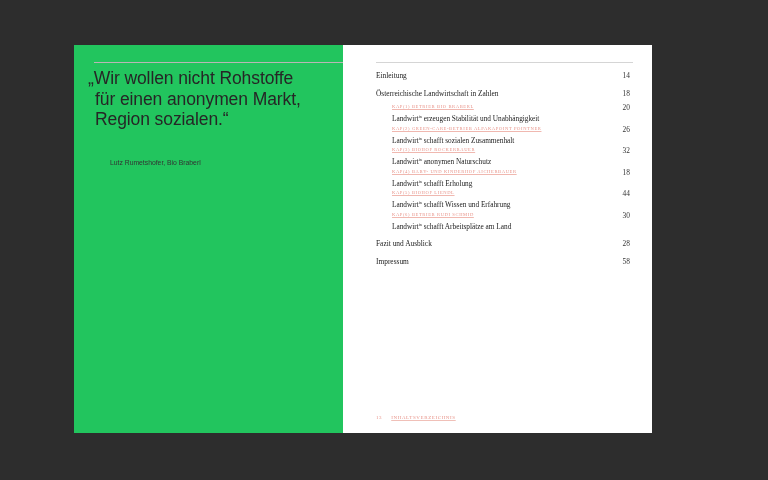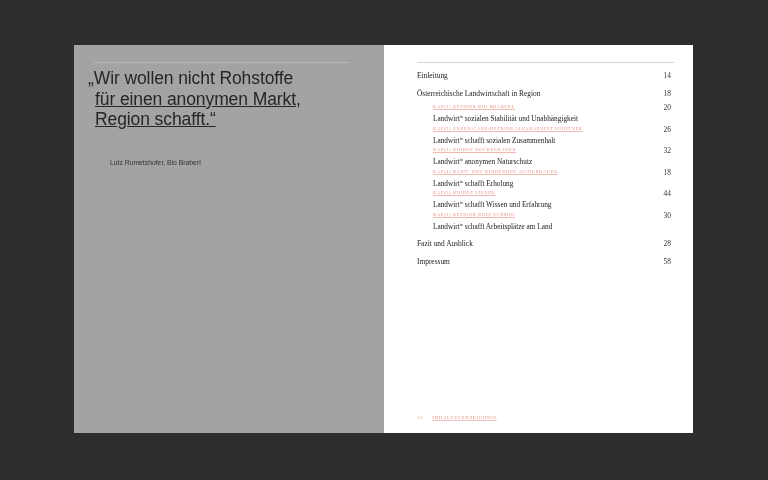--- a/index.html
+++ b/index.html
@@ -8,22 +8,22 @@
       background: #2d2d2d;
       font-family: "Liberation Sans", "DejaVu Sans", sans-serif;
     }
     .spread {
       position: absolute;
       left: 74px; top: 45px;
       width: 619px; height: 388px;
       display: flex;
     }
     .page-left {
-      width: 310px; height: 388px;
-      background: #a3a3a3;
+      width: 269px; height: 388px;
+      background: #22c55e;
       position: relative;
     }
     .page-right {
       width: 309px; height: 388px;
       background: #ffffff;
       position: relative;
       font-family: Liberation Serif, serif;
     }
     .rule-left {
       position: absolute; left: 20px; top: 17px;
@@ -32,21 +32,21 @@
     }
     .quote {
       position: absolute; left: 14px; top: 23px;
       width: 280px;
       font-size: 17.5px; line-height: 20.5px;
       color: #262626;
       font-weight: normal;
       letter-spacing: -0.1px;
     }
     .quote .line { display: block; white-space: nowrap; }
-    .quote .line.indent { padding-left: 7px; text-decoration: underline; }
+    .quote .line.indent { padding-left: 7px; }
     .attribution {
       position: absolute; left: 36px; top: 114px;
       font-size: 6.8px; color: #333;
     }
     .rule-right {
       position: absolute; left: 33px; top: 17px;
       width: 257px; height: 1px;
       background: #d5d5d5;
     }
     .toc {
@@ -101,42 +101,42 @@
   </style>
 </head>
 <body>
 
 <div class="spread">
   <div class="page-left">
     <div class="rule-left"></div>
     <div class="quote">
       <span class="line">„Wir wollen nicht Rohstoffe</span>
       <span class="line indent">für einen anonymen Markt,</span>
-      <span class="line indent">Region schafft.“</span>
+      <span class="line indent">Region sozialen.“</span>
     </div>
     <div class="attribution">Lutz Rumetshofer, Bio Braberl</div>
   </div>
 
   <div class="page-right">
     <div class="rule-right"></div>
     <div class="toc">
 
       <div class="toc-entry">
         <span>Einleitung</span>
         <span class="page">14</span>
       </div>
       <div class="toc-entry">
-        <span>Österreichische Landwirtschaft in Region</span>
+        <span>Österreichische Landwirtschaft in Zahlen</span>
         <span class="page">18</span>
       </div>
 
       <div class="chapters">
         <div class="chapter">
           <span class="kap">KAP(1)  BETRIEB BIO BRABERL</span>
-          <span class="title"><span>Landwirt</span><sup>in</sup><span> sozialen Stabilität und Unabhängigkeit</span></span>
+          <span class="title"><span>Landwirt</span><sup>in</sup><span> erzeugen Stabilität und Unabhängigkeit</span></span>
           <span class="page">20</span>
         </div>
         <div class="chapter">
           <span class="kap">KAP(2)  GREEN-CARE-BETRIEB ALPAKAPOINT POINTNER</span>
           <span class="title"><span>Landwirt</span><sup>in</sup><span> schafft sozialen Zusammenhalt</span></span>
           <span class="page">26</span>
         </div>
         <div class="chapter">
           <span class="kap">KAP(3)  BIOHOF ROCKERBAUER</span>
           <span class="title"><span>Landwirt</span><sup>in</sup><span> anonymen Naturschutz</span></span>

